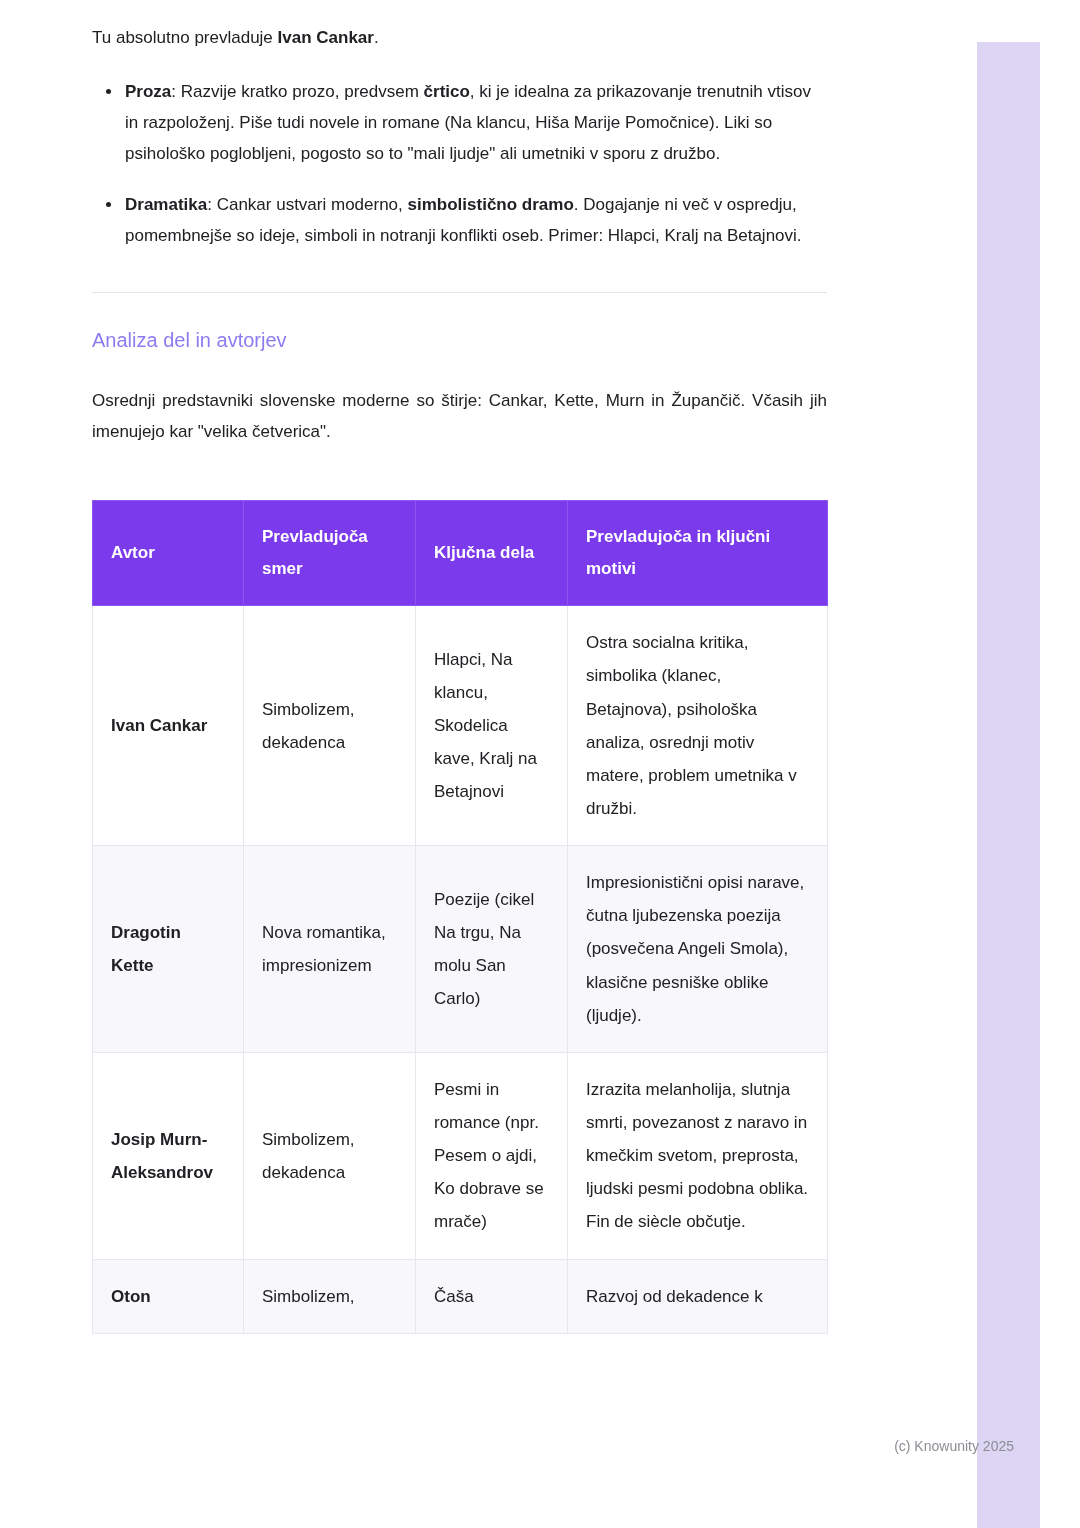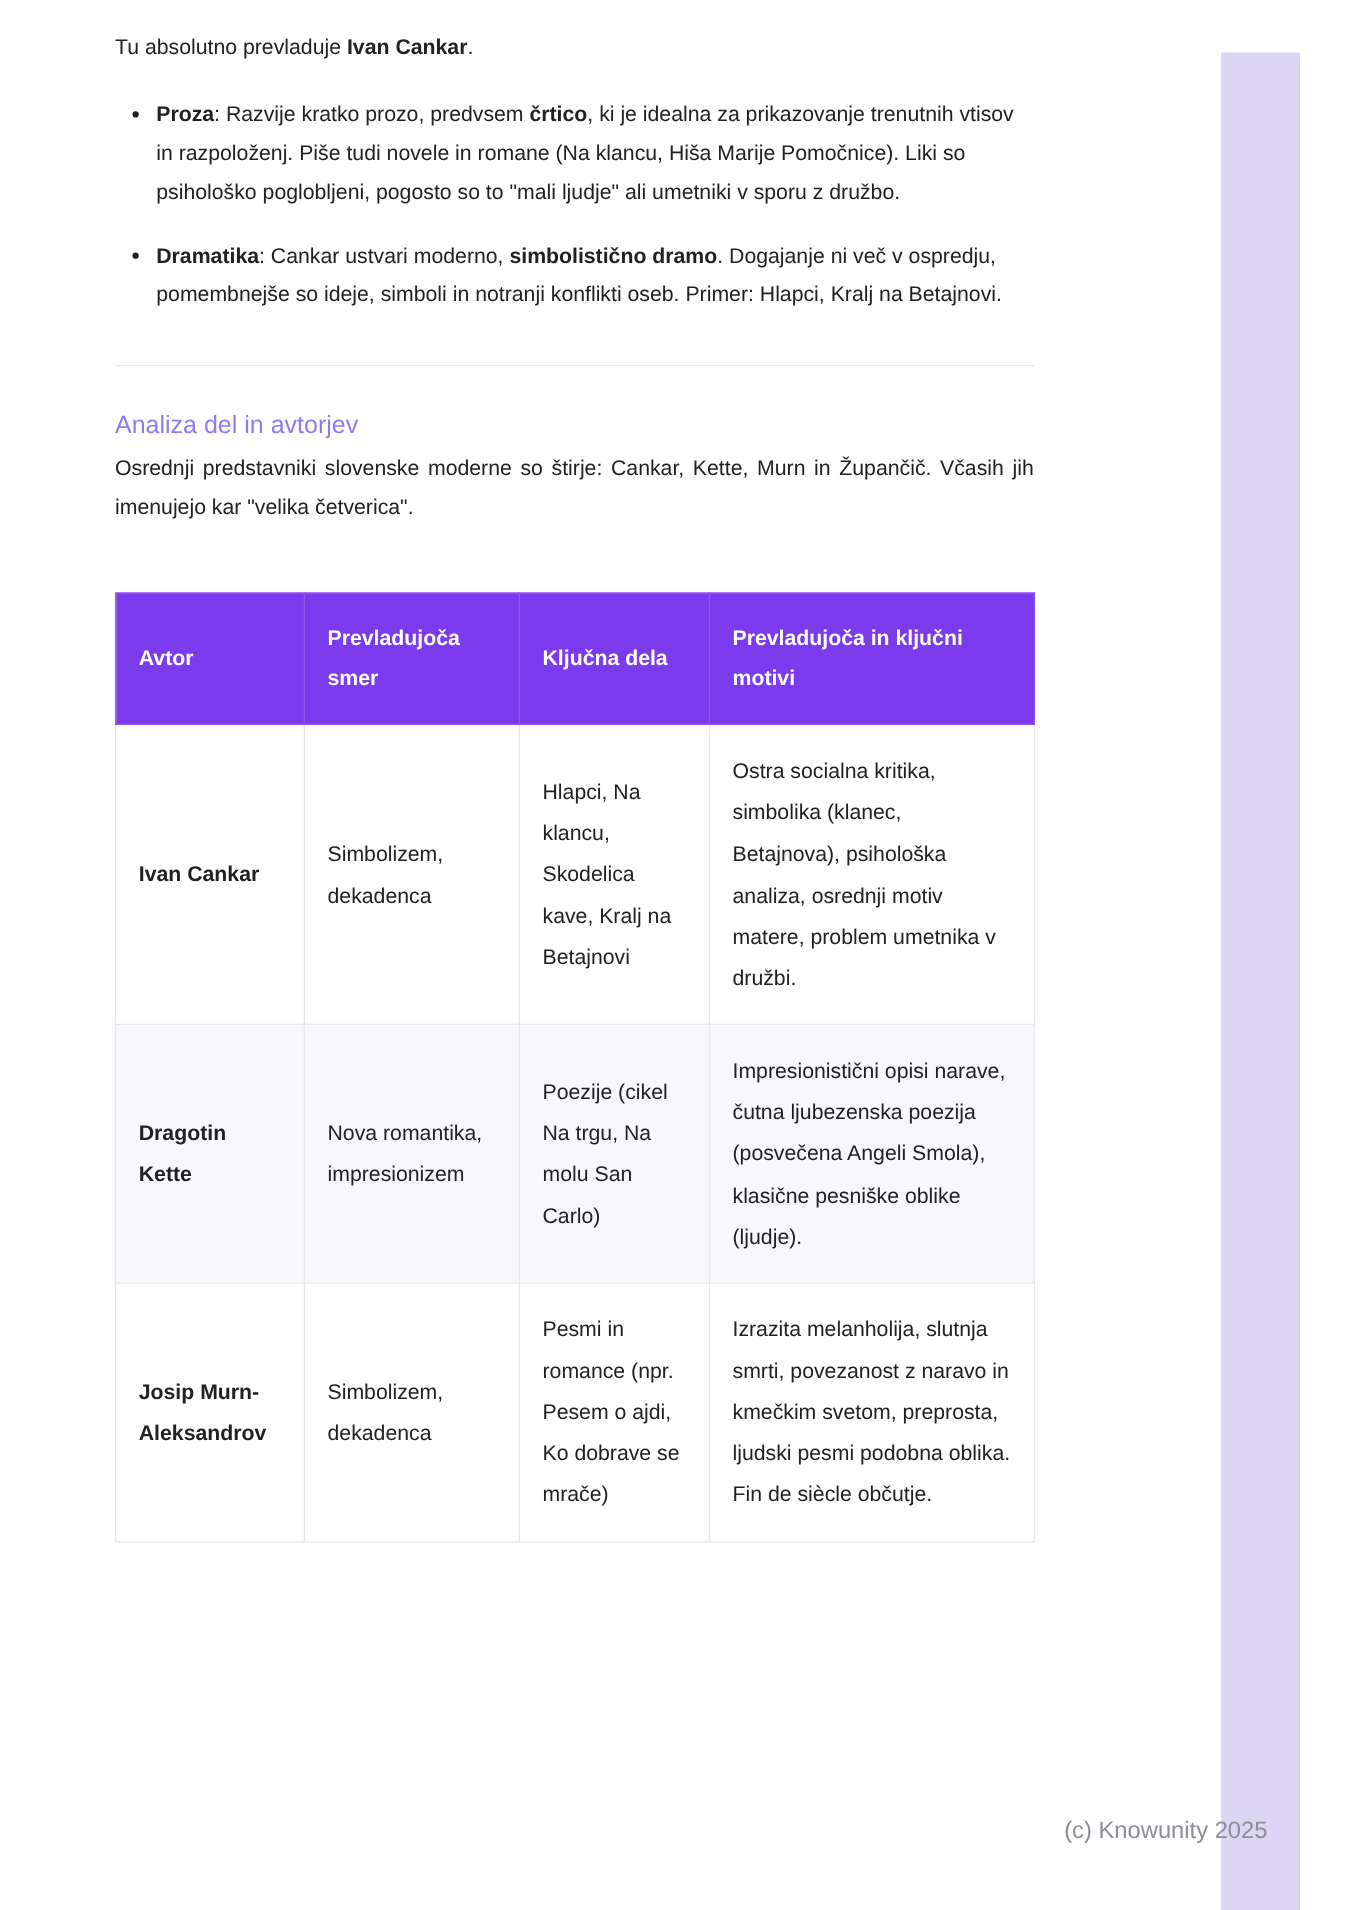--- a/index.html
+++ b/index.html
@@ -16,25 +16,24 @@
     position: absolute;
     top: 42px; right: 40px;
     width: 63px; height: 1486px;
     background: #dcd5f3;
     z-index: 1;
   }
 
   .watermark {
     position: absolute;
     top: 1438px; right: 66px;
-    font-size: 19px;
+    font-size: 14px;
     color: #8d8d95;
     z-index: 2;
     white-space: nowrap;
-    margin-top: 16px;
   }
 
   .content {
     position: relative;
     z-index: 2;
     padding: 24px 0 0 92px;
     width: 827px; 
   }
   .inner { width: 735px; }
 
@@ -56,21 +55,21 @@
   }
 
   h1.section-heading {
     margin-top: 36px;
     font-size: 20px;
     font-weight: 400;
     color: #8b7cf0;
   }
 
   .section-intro {
-    margin-top: 8px;
+    margin-top: 34px;
     font-size: 17px;
     line-height: 1.82;
     text-align: justify;
   }
 
   table.authors {
     margin-top: 52px;
     width: 735px;
     border-collapse: collapse;
     table-layout: fixed;
@@ -155,20 +154,26 @@
             <td>Nova romantika, impresionizem</td>
             <td><span class="rt-i">Poezije</span><span> (cikel </span><span class="rt-i">Na trgu</span><span>, </span><span class="rt-i">Na molu San Carlo</span><span>)</span></td>
             <td><span>Impresionistični opisi narave, čutna ljubezenska poezija (posvečena Angeli Smola), klasične pesniške oblike (ljudje).</span></td>
           </tr>
           <tr>
             <td class="author-cell">Josip Murn-Aleksandrov</td>
             <td>Simbolizem, dekadenca</td>
             <td><span class="rt-i">Pesmi in romance</span><span> (npr. </span><span class="rt-i">Pesem o ajdi</span><span>, </span><span class="rt-i">Ko dobrave se mrače</span><span>)</span></td>
             <td><span>Izrazita melanholija, slutnja smrti, povezanost z naravo in kmečkim svetom, preprosta, ljudski pesmi podobna oblika. </span><span class="rt-i">Fin de siècle</span><span> občutje.</span></td>
           </tr>
+          <tr>
+            <td class="author-cell">Oton</td>
+            <td>Simbolizem,</td>
+            <td><span class="rt-i">Čaša</span></td>
+            <td><span>Razvoj od dekadence k</span></td>
+          </tr>
         </tbody>
       </table>
 
     </div>
   </div>
 
   <div class="watermark">(c) Knowunity 2025</div>
 
 </div>
 

